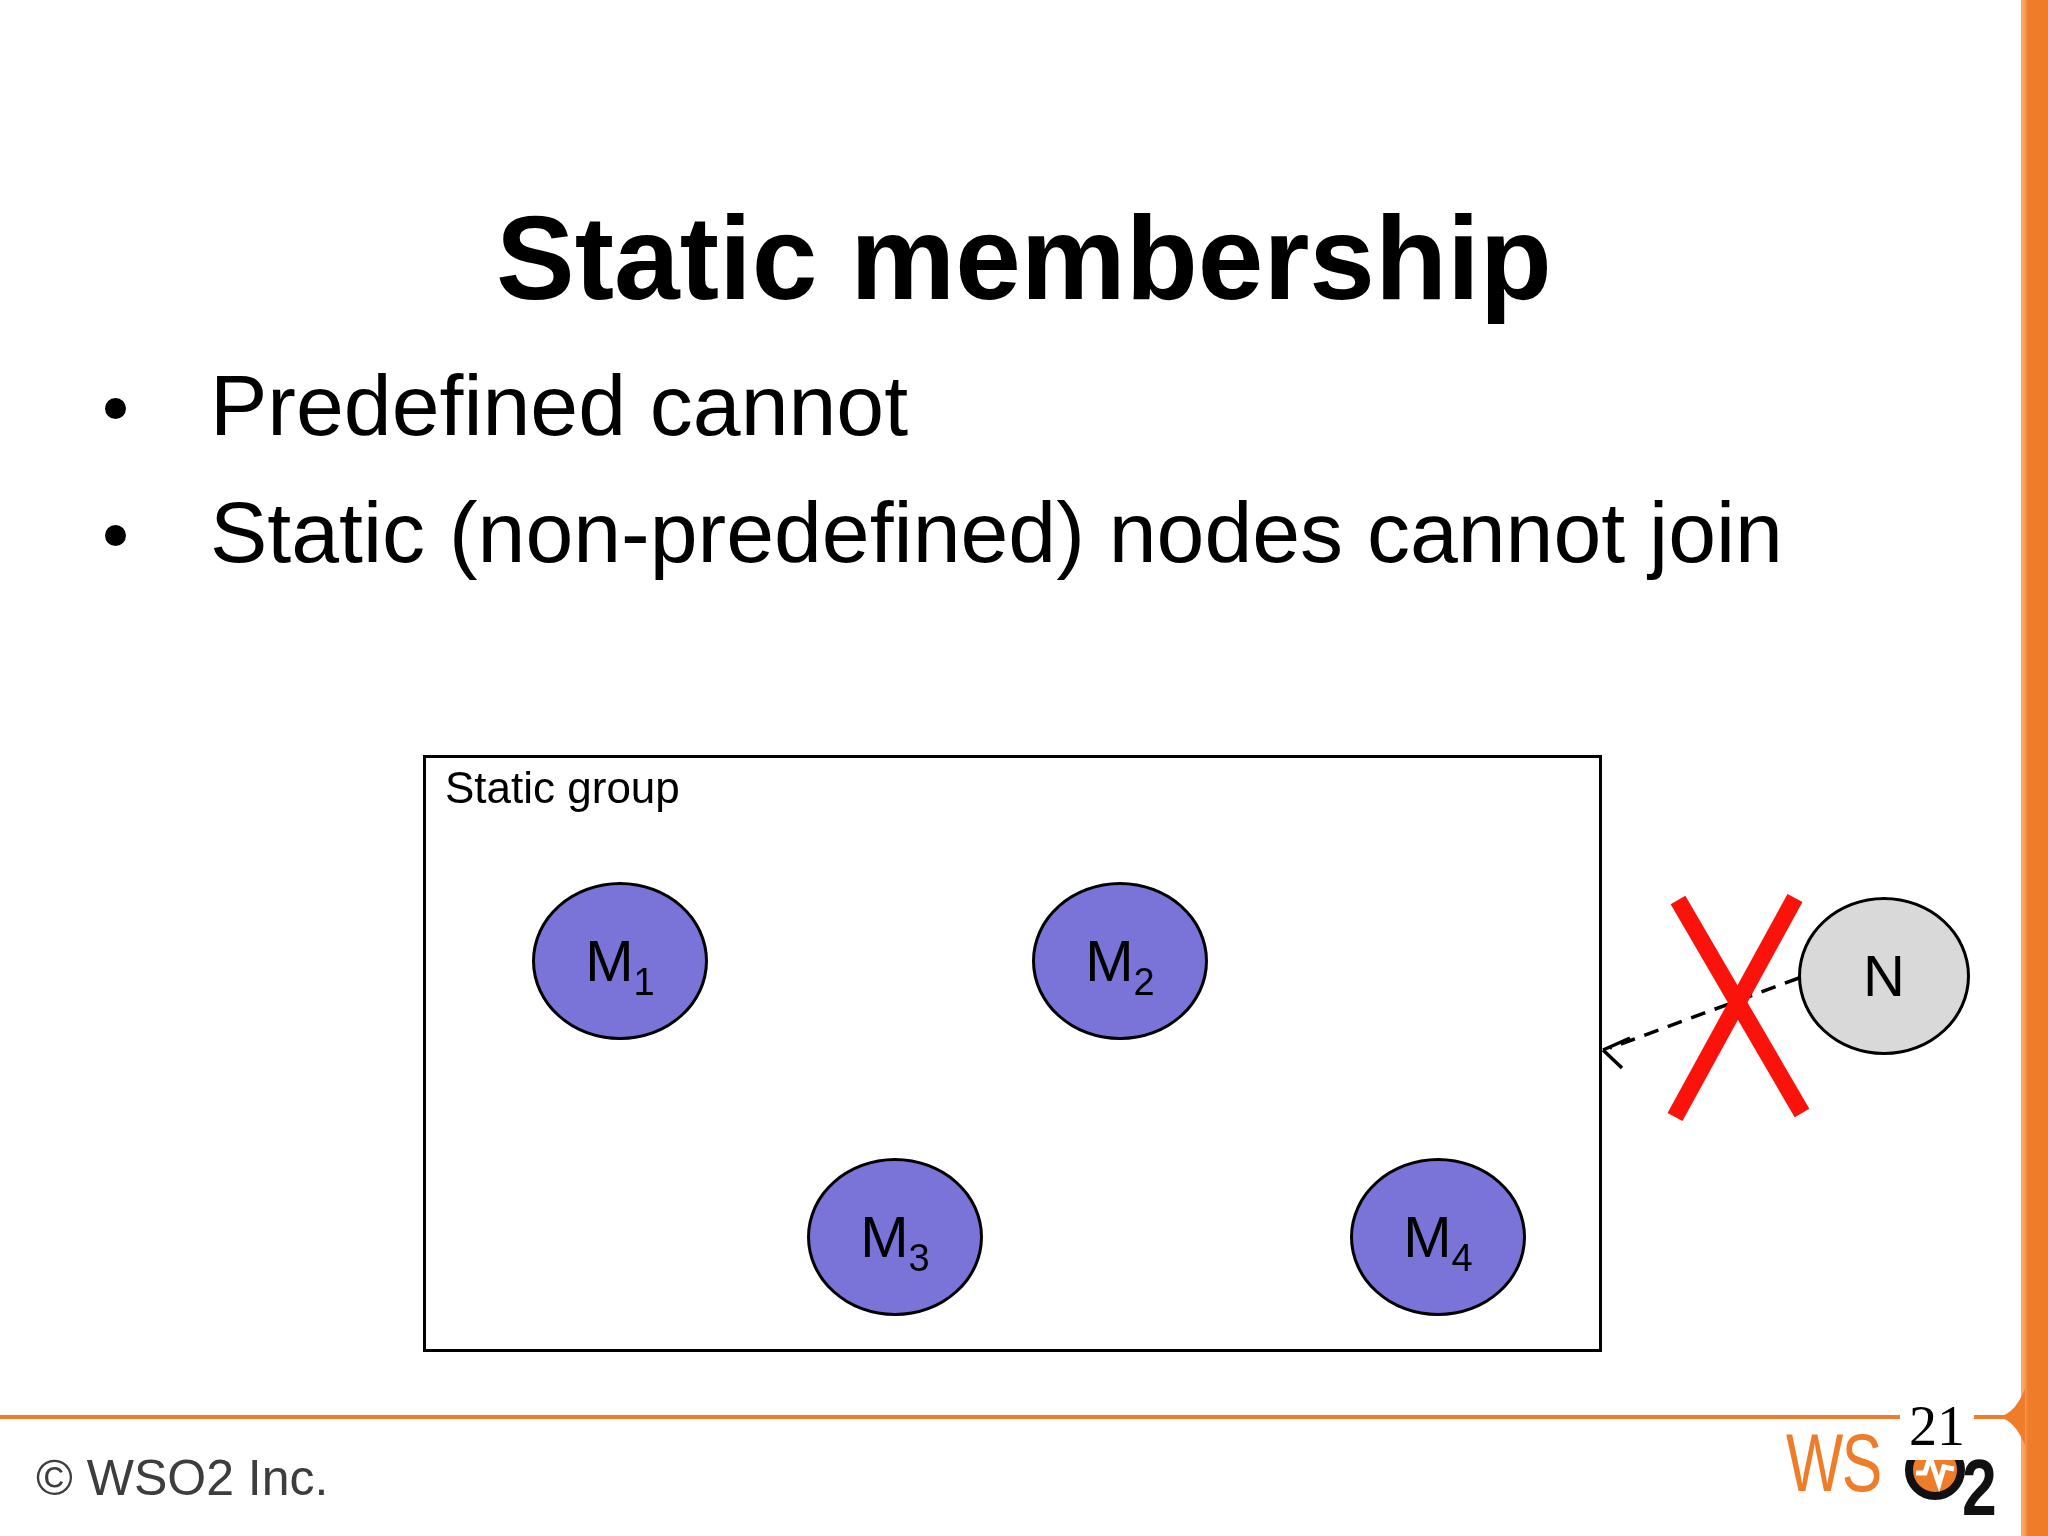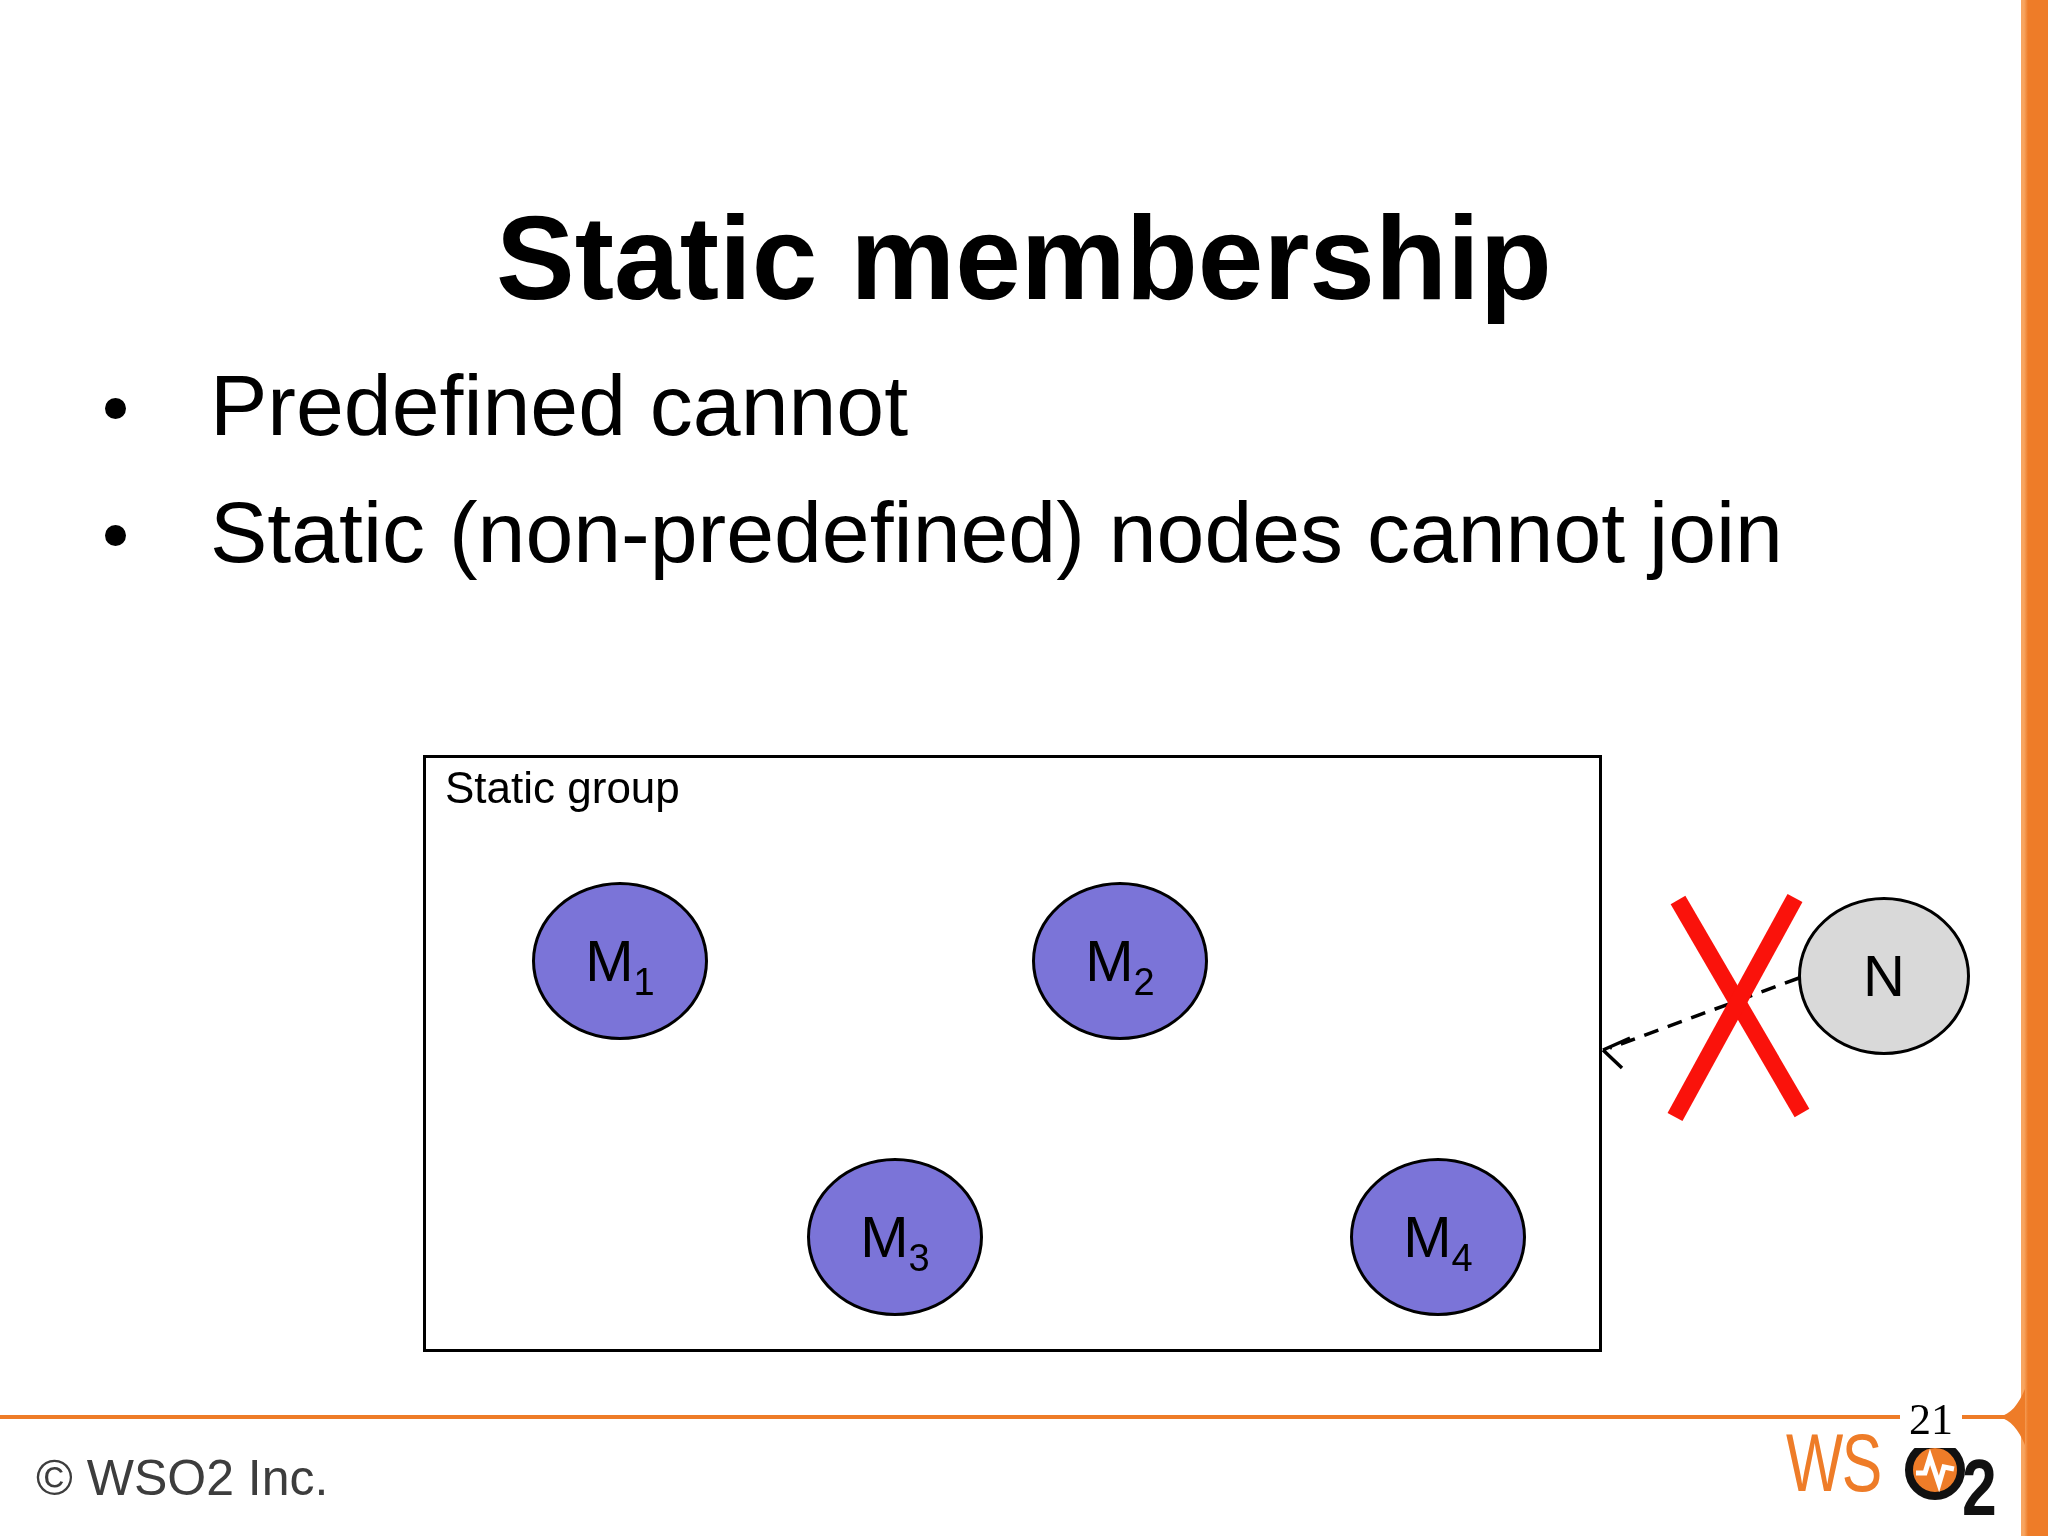--- a/index.html
+++ b/index.html
@@ -70,21 +70,21 @@
     position:absolute;left:0;top:1415px;width:2005px;height:4px;
     background:var(--accent-orange);
   }
   .footer-cusp{position:absolute;left:1995px;top:1389px;color:var(--accent-orange);}
   .copyright{
     position:absolute;left:36px;top:1448px;font-size:50px;line-height:1.2;
     color:var(--copyright-gray);
   }
   .page-number{
     position:absolute;left:1900px;top:1394px;z-index:5;
-    font-family:"Liberation Serif",serif;font-size:44px;line-height:1;
+    font-family:"Liberation Serif",serif;font-size:56px;line-height:1;
     background:#fff;padding:4px 9px 6px 9px;color:#000;
   }
   
   .logo{position:absolute;left:1786px;top:1428px;width:230px;height:100px;z-index:4;}
   .logo-ws{
     position:absolute;left:0;top:-6px;font-size:82px;line-height:1;letter-spacing:-2px;
     color:var(--accent-orange);transform:scaleX(.74);transform-origin:left top;
   }
   .logo-o{
     position:absolute;left:119px;top:12px;width:44px;height:44px;border:8px solid #111;

